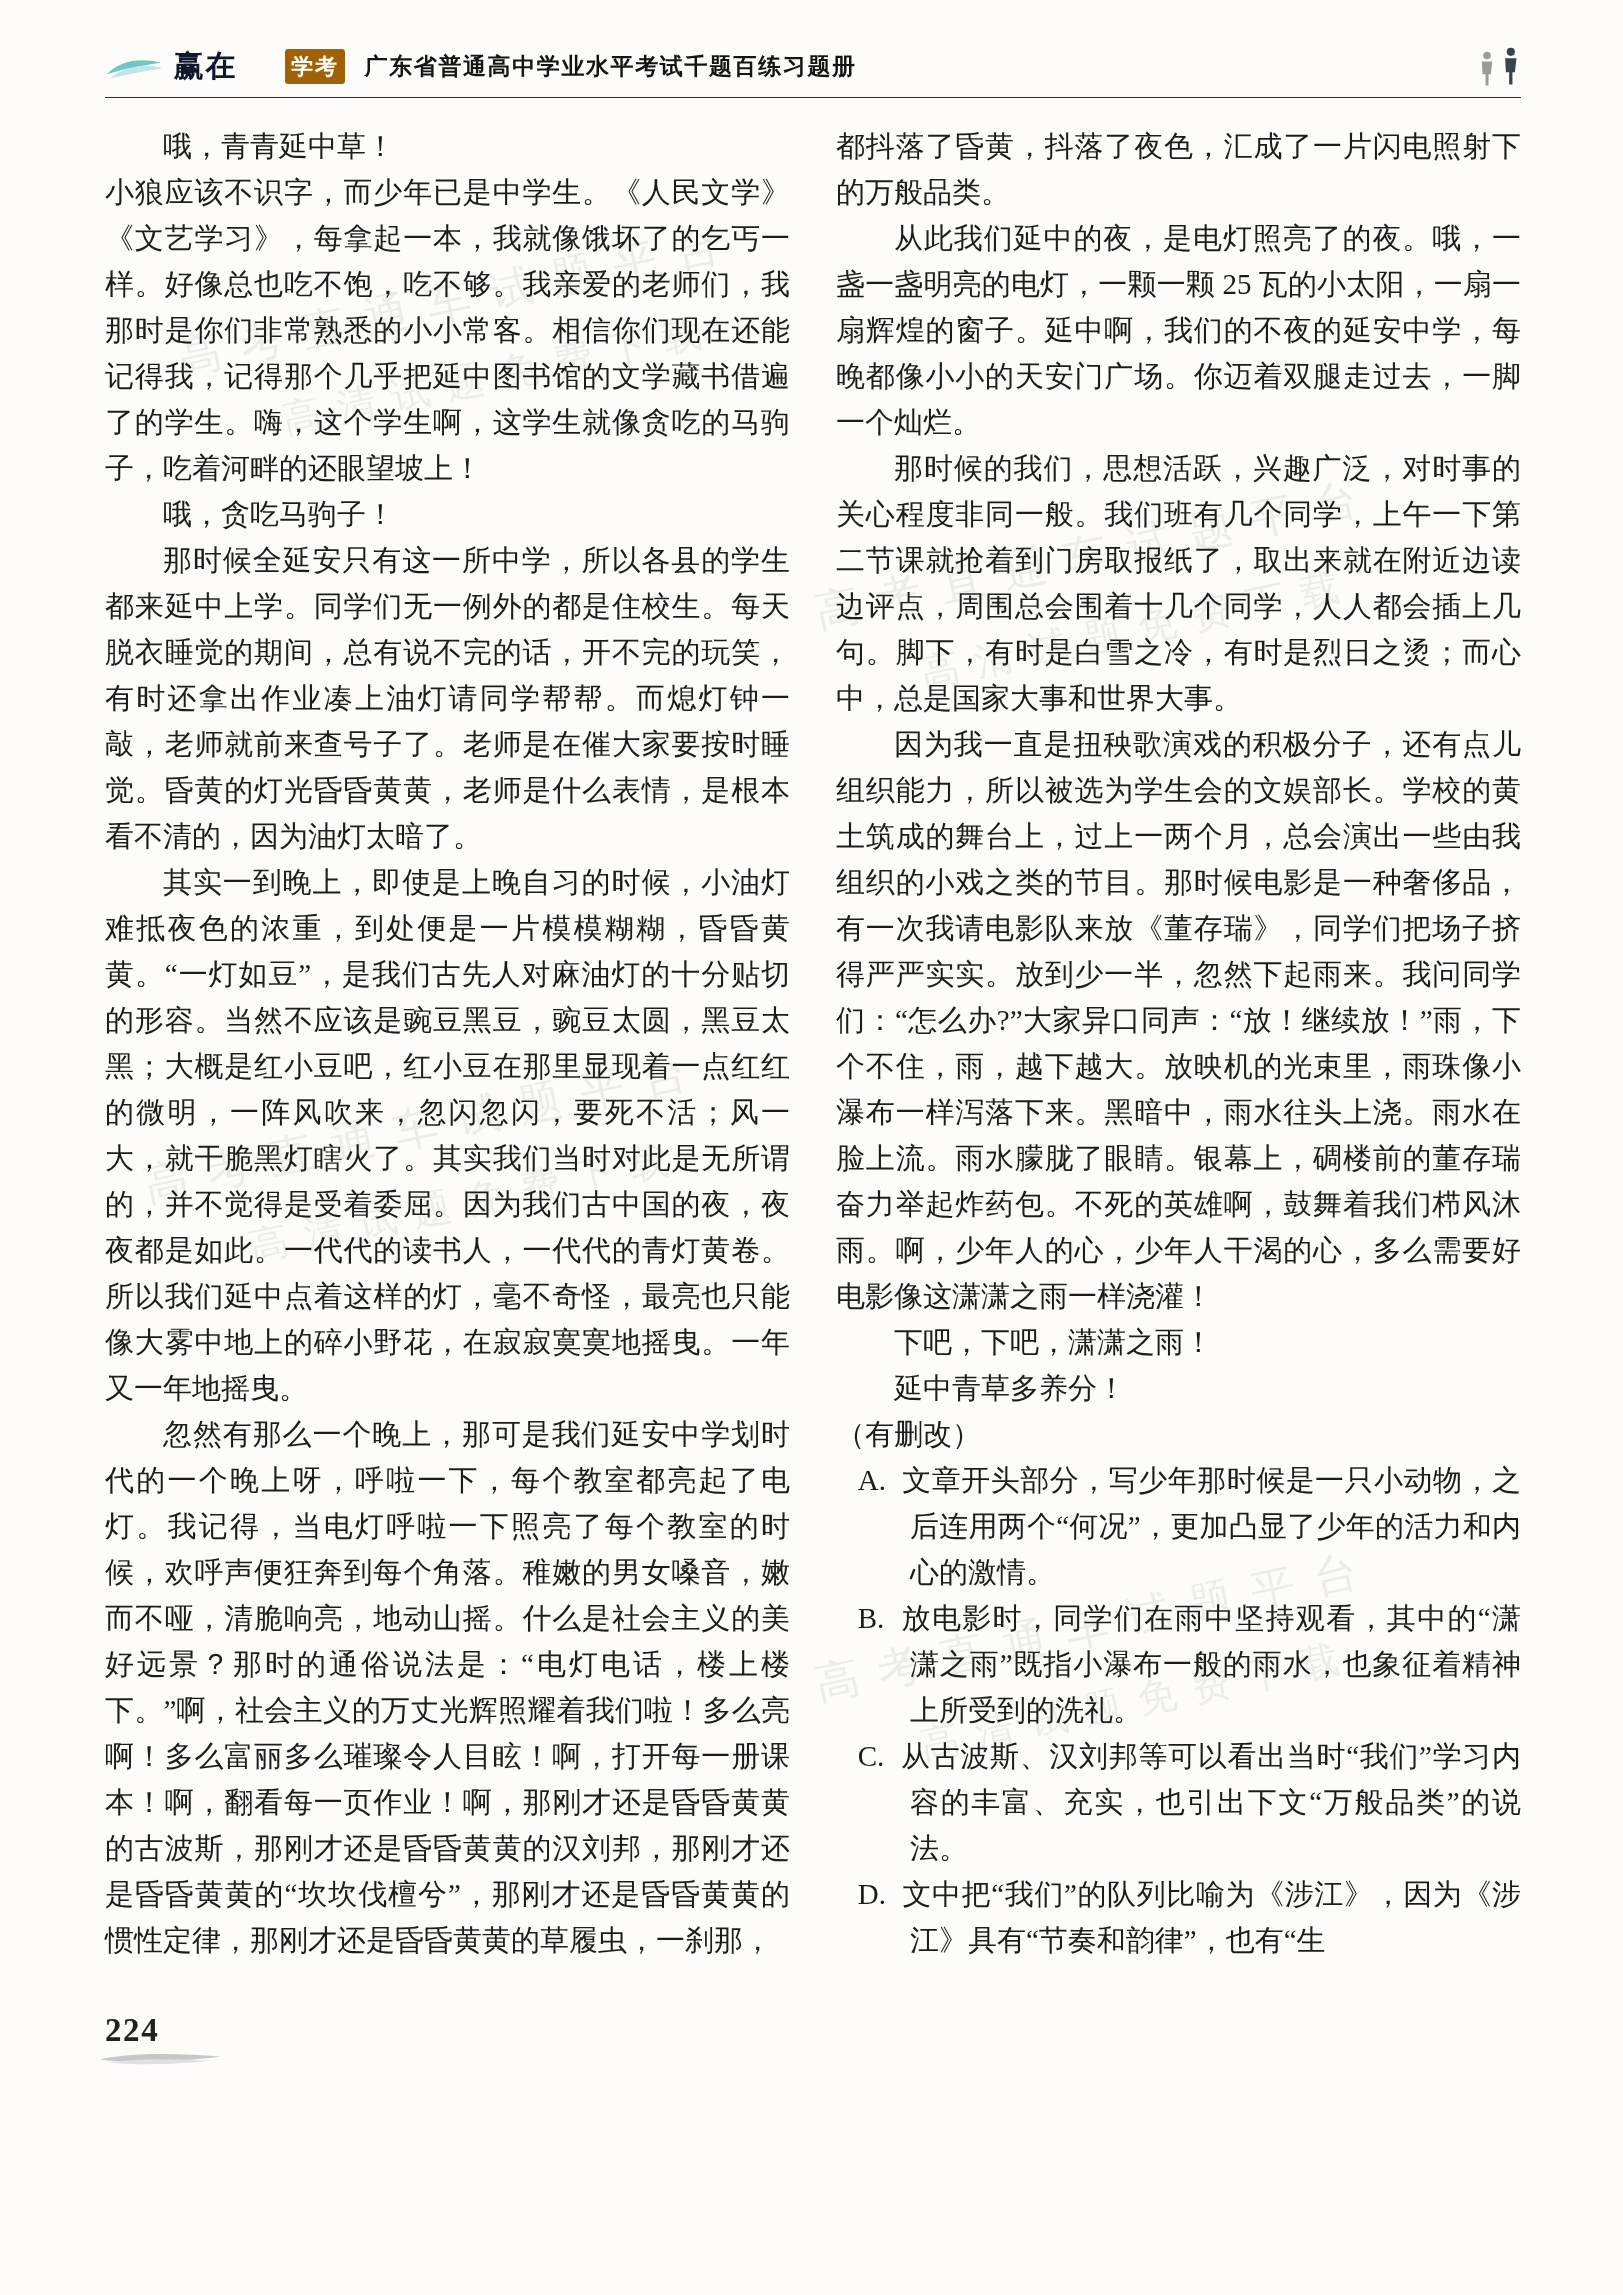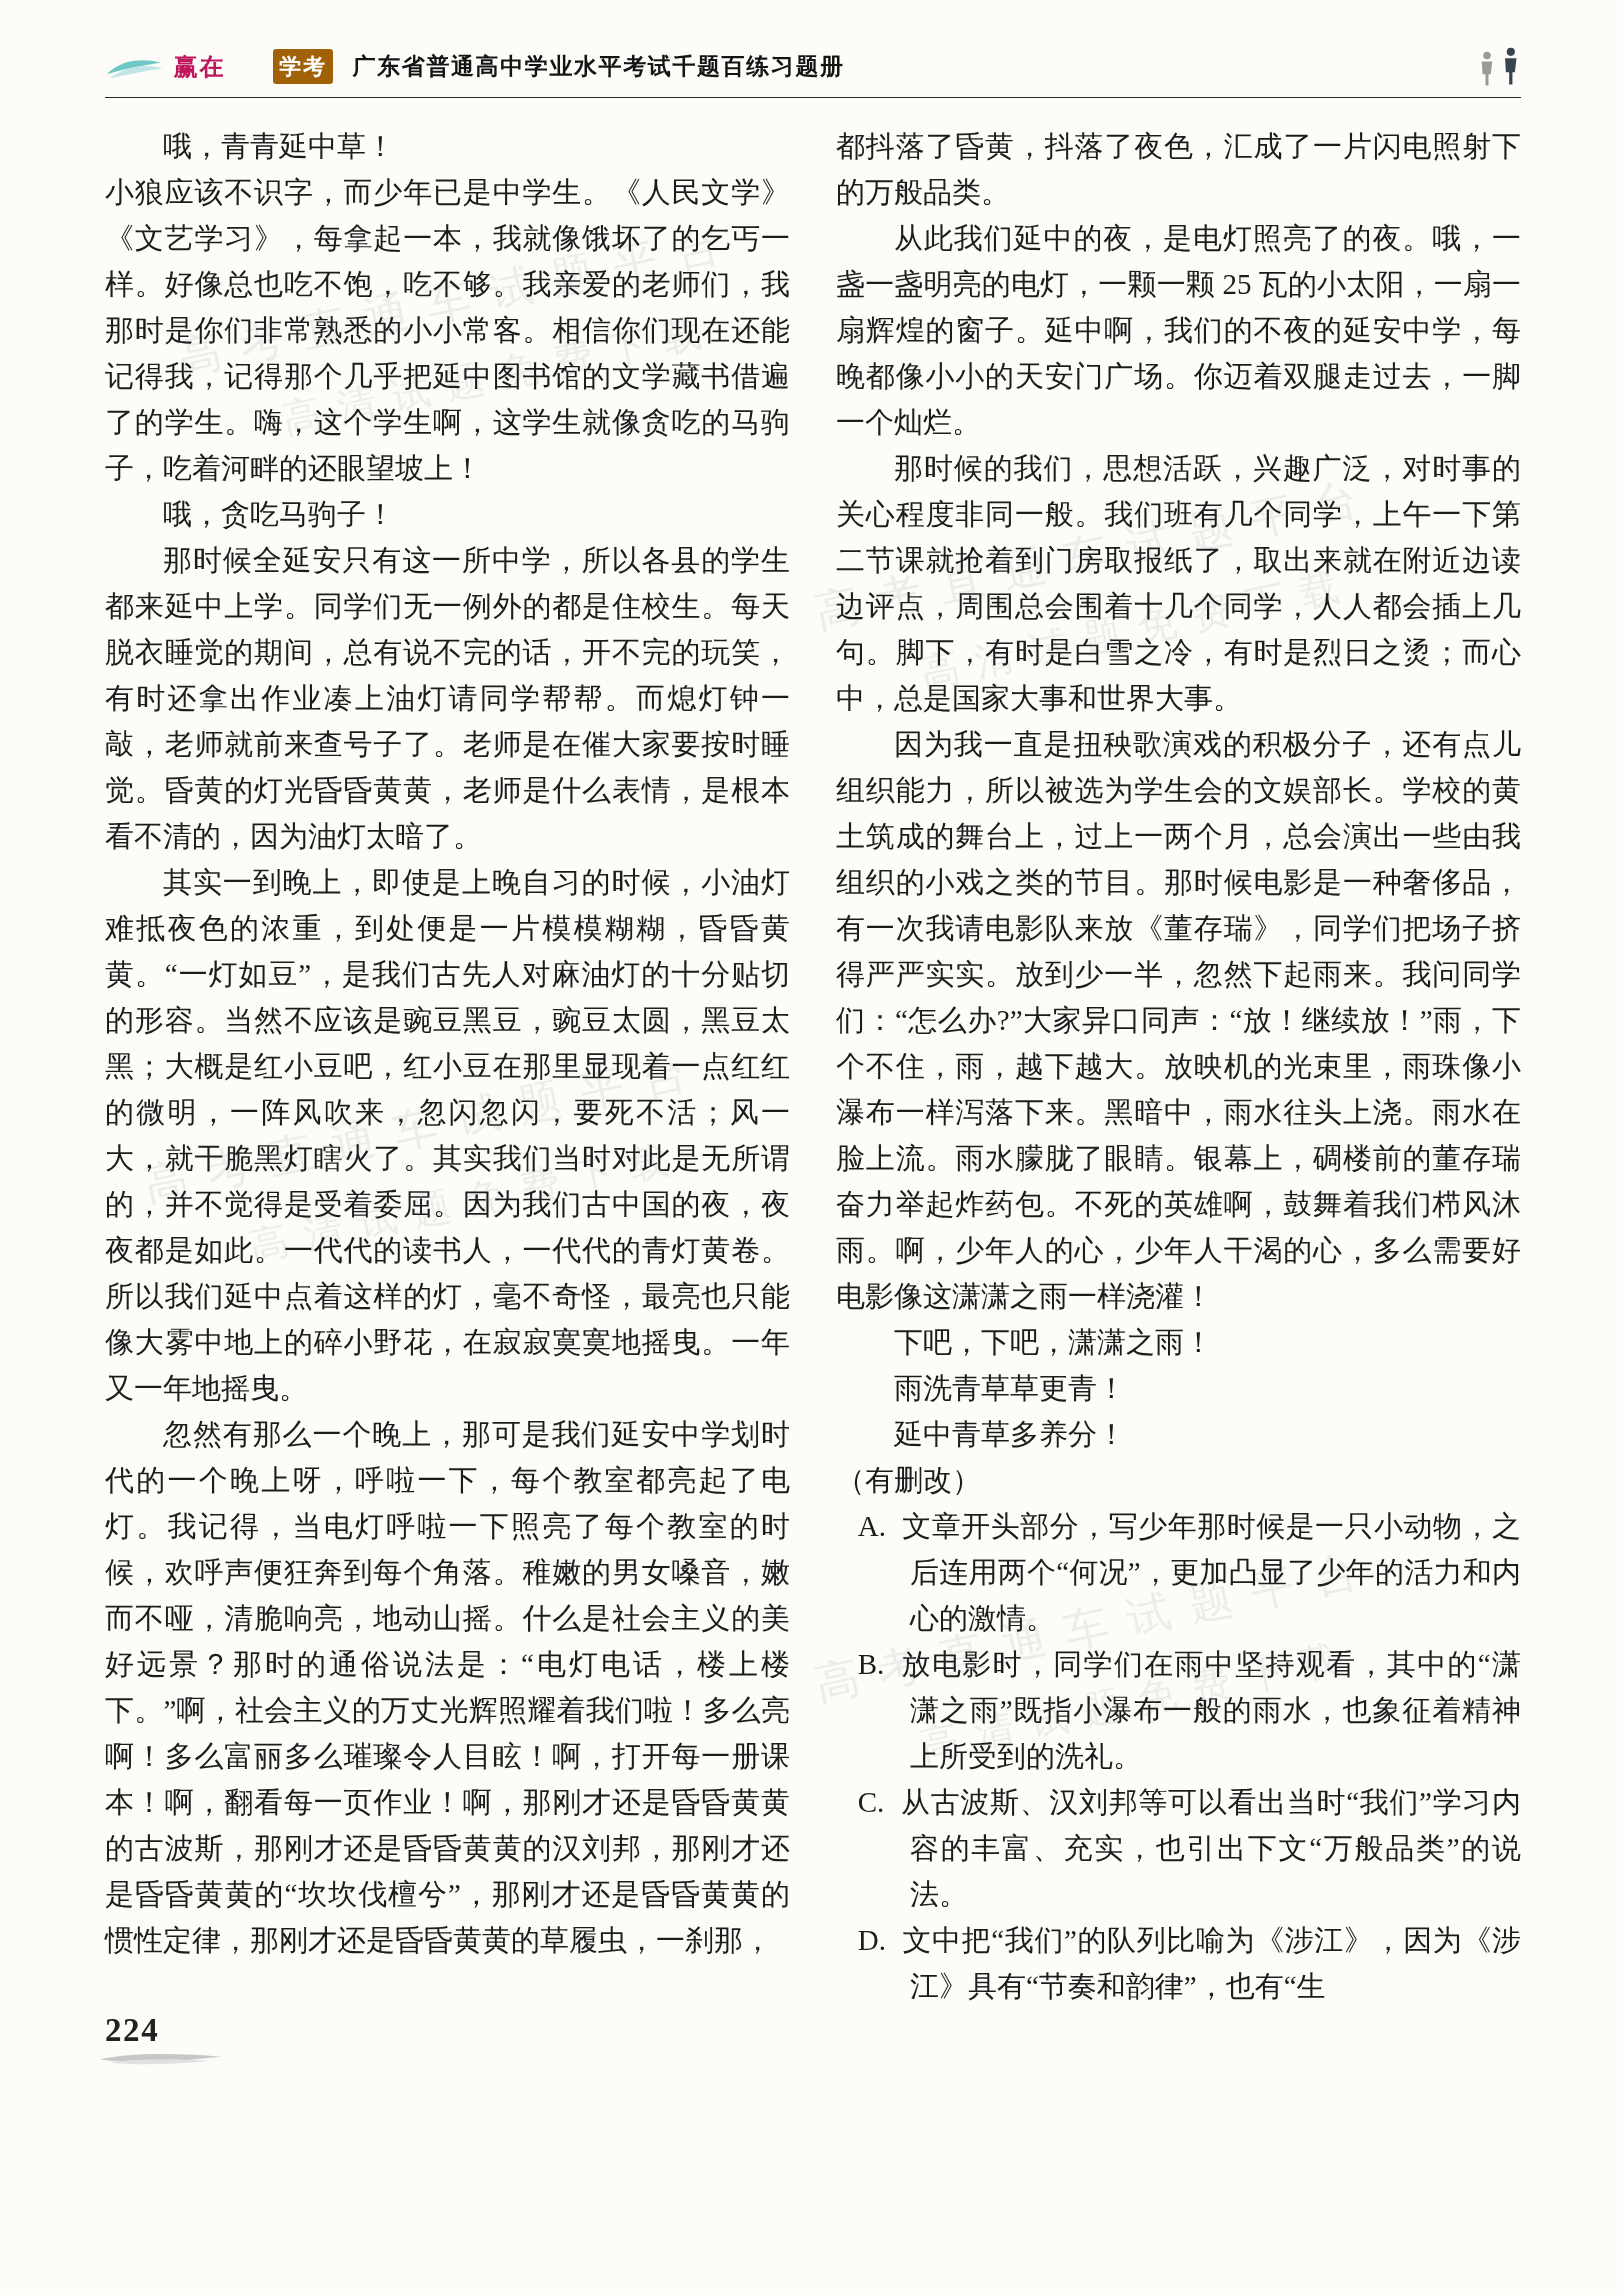--- a/index.html
+++ b/index.html
@@ -17,21 +17,21 @@
   
   .header {
     position:absolute; left:105px; right:103px; top:46px;
     display:flex; align-items:center;
     padding-bottom:9.8px;
     border-bottom:1.6px solid #2a2a2a;
   }
   .brand { display:flex; align-items:center; gap:9.8px; }
   .brand-prefix {
     font-family:"Liberation Sans",sans-serif;
-    font-weight:700; font-size:24px; color:#be185d; letter-spacing:1.6px;
+    font-weight:700; font-size:30px; color:#0f172a; letter-spacing:1.6px;
   }
   .brand-suffix {
     font-family:"Liberation Sans",sans-serif;
     font-weight:700; font-size:22px; color:#ffffff;
     background:#a16207; padding:2.5px 6.5px; border-radius:3.3px; letter-spacing:1.6px;margin-left:38px;
   }
   .header-title {
     margin-left:19.6px;
     font-family:Liberation Sans, sans-serif;
     font-weight:700; font-size:23px; color:#141414; letter-spacing:1.6px;
@@ -133,21 +133,20 @@
       <p class="para indent">其实一到晚上，即使是上晚自习的时候，小油灯难抵夜色的浓重，到处便是一片模模糊糊，昏昏黄黄。“一灯如豆”，是我们古先人对麻油灯的十分贴切的形容。当然不应该是豌豆黑豆，豌豆太圆，黑豆太黑；大概是红小豆吧，红小豆在那里显现着一点红红的微明，一阵风吹来，忽闪忽闪，要死不活；风一大，就干脆黑灯瞎火了。其实我们当时对此是无所谓的，并不觉得是受着委屈。因为我们古中国的夜，夜夜都是如此。一代代的读书人，一代代的青灯黄卷。所以我们延中点着这样的灯，毫不奇怪，最亮也只能像大雾中地上的碎小野花，在寂寂寞寞地摇曳。一年又一年地摇曳。</p>
       <p class="para indent">忽然有那么一个晚上，那可是我们延安中学划时代的一个晚上呀，呼啦一下，每个教室都亮起了电灯。我记得，当电灯呼啦一下照亮了每个教室的时候，欢呼声便狂奔到每个角落。稚嫩的男女嗓音，嫩而不哑，清脆响亮，地动山摇。什么是社会主义的美好远景？那时的通俗说法是：“电灯电话，楼上楼下。”啊，社会主义的万丈光辉照耀着我们啦！多么亮啊！多么富丽多么璀璨令人目眩！啊，打开每一册课本！啊，翻看每一页作业！啊，那刚才还是昏昏黄黄的古波斯，那刚才还是昏昏黄黄的汉刘邦，那刚才还是昏昏黄黄的“坎坎伐檀兮”，那刚才还是昏昏黄黄的惯性定律，那刚才还是昏昏黄黄的草履虫，一刹那，</p>
     </div>
 
     <div class="col">
       <p class="para noindent">都抖落了昏黄，抖落了夜色，汇成了一片闪电照射下的万般品类。</p>
       <p class="para indent">从此我们延中的夜，是电灯照亮了的夜。哦，一盏一盏明亮的电灯，一颗一颗 25 瓦的小太阳，一扇一扇辉煌的窗子。延中啊，我们的不夜的延安中学，每晚都像小小的天安门广场。你迈着双腿走过去，一脚一个灿烂。</p>
       <p class="para indent">那时候的我们，思想活跃，兴趣广泛，对时事的关心程度非同一般。我们班有几个同学，上午一下第二节课就抢着到门房取报纸了，取出来就在附近边读边评点，周围总会围着十几个同学，人人都会插上几句。脚下，有时是白雪之冷，有时是烈日之烫；而心中，总是国家大事和世界大事。</p>
       <p class="para indent">因为我一直是扭秧歌演戏的积极分子，还有点儿组织能力，所以被选为学生会的文娱部长。学校的黄土筑成的舞台上，过上一两个月，总会演出一些由我组织的小戏之类的节目。那时候电影是一种奢侈品，有一次我请电影队来放《董存瑞》，同学们把场子挤得严严实实。放到少一半，忽然下起雨来。我问同学们：“怎么办?”大家异口同声：“放！继续放！”雨，下个不住，雨，越下越大。放映机的光束里，雨珠像小瀑布一样泻落下来。黑暗中，雨水往头上浇。雨水在脸上流。雨水朦胧了眼睛。银幕上，碉楼前的董存瑞奋力举起炸药包。不死的英雄啊，鼓舞着我们栉风沐雨。啊，少年人的心，少年人干渴的心，多么需要好电影像这潇潇之雨一样浇灌！</p>
       <p class="para verse">下吧，下吧，潇潇之雨！</p>
-      <p class="para verse">雨洗青草草更青！</p>
       <p class="para verse">延中青草多养分！</p>
       <p class="para note">（有删改）</p>
 
 
       <p class="para option">
         <span class="opt-label">A.</span><span>文章开头部分，写少年那时候是一只小动物，之后连用两个“何况”，更加凸显了少年的活力和内心的激情。</span>
       </p>
       <p class="para option">
         <span class="opt-label">B.</span><span>放电影时，同学们在雨中坚持观看，其中的“潇潇之雨”既指小瀑布一般的雨水，也象征着精神上所受到的洗礼。</span>
       </p>

